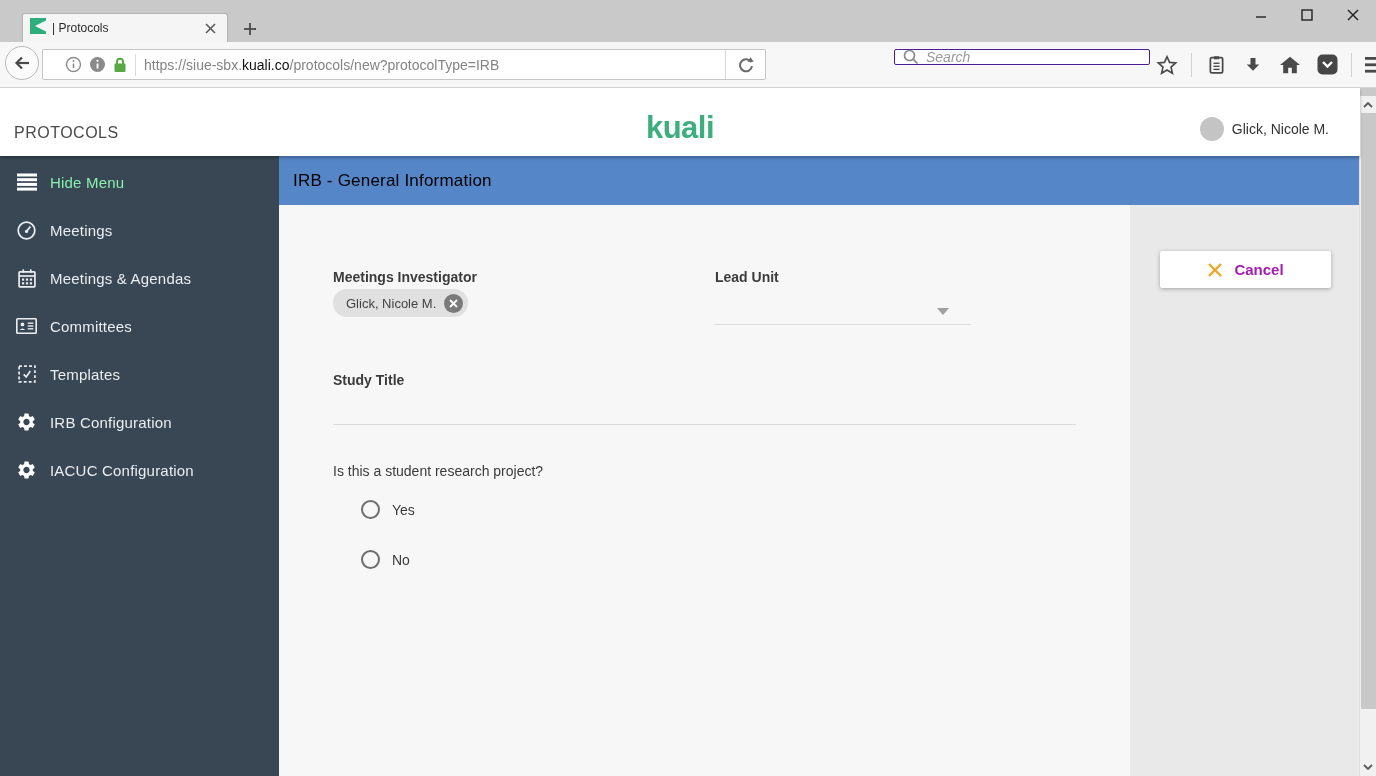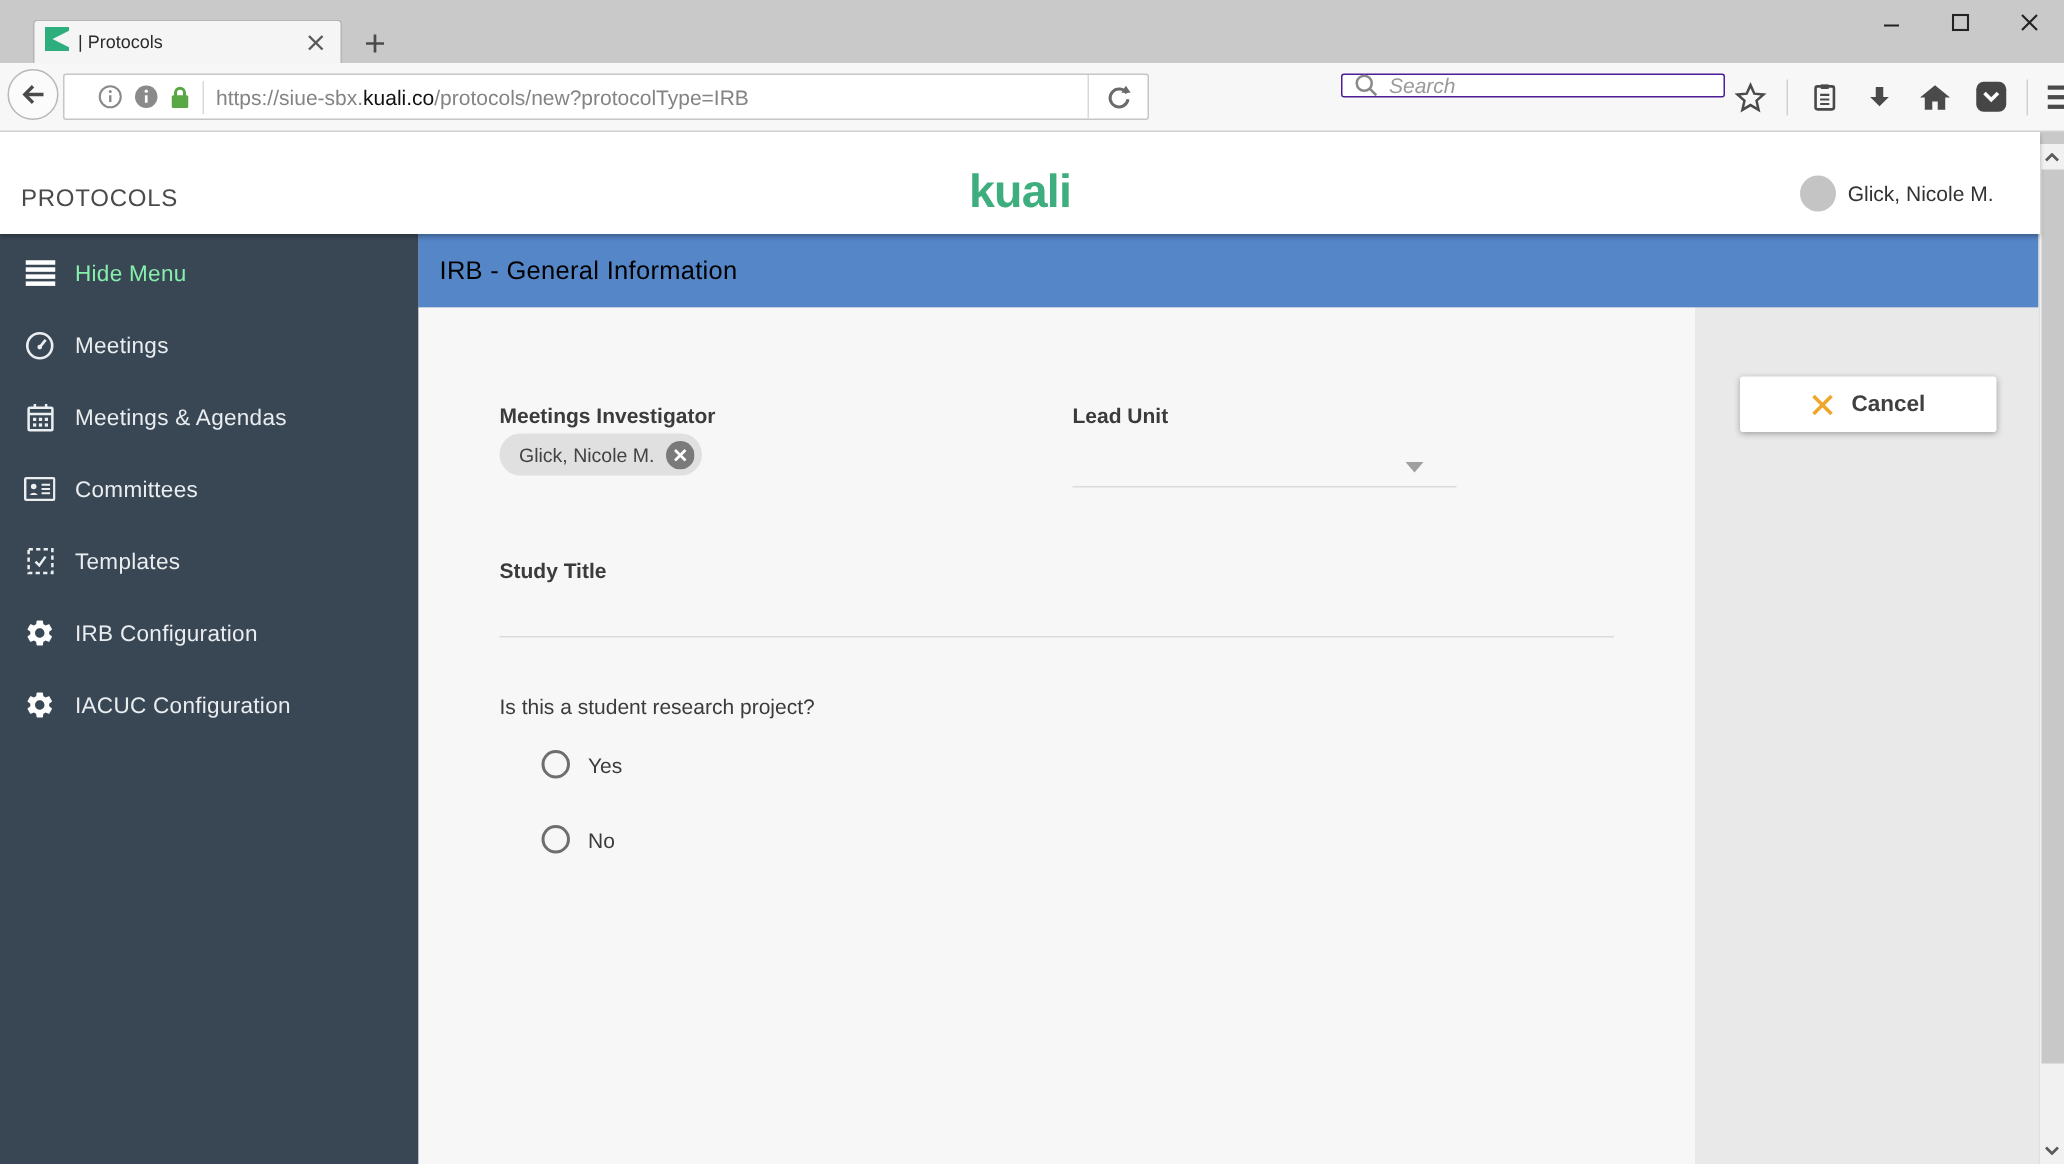--- a/index.html
+++ b/index.html
@@ -72,21 +72,21 @@
   .text-field { position:absolute; left:54px; top:190px; width:743px; height:30px; border-bottom:1px solid #DBDBDB; }
   .question { position:absolute; left:54px; top:258px; font-size:14px; color:#3B3B3B; }
   .radio-row { position:absolute; display:flex; align-items:center; }
   .radio-circle { width:19px; height:19px; border:2px solid #6E6E6E; border-radius:50%; background:transparent; }
   .radio-label { margin-left:12px; font-size:14px; color:#3B3B3B; }
 
   
   .action-panel { position:absolute; left:1130px; top:205px; width:230px; height:571px; background:#E9E9E9; }
   .action-btn { position:absolute; left:30px; width:171px; height:37px; background:#FFFFFF; border-radius:2px;
                 box-shadow:0 1px 4px rgba(0,0,0,0.3); display:flex; align-items:center; justify-content:center; gap:11px; }
-  .action-btn span.lbl { font-size:15px; font-weight:bold; color:#404040; }
+  .action-btn span.lbl { font-size:15px; font-weight:bold; color:#a21caf; }
   .btn-cancel { top:46px; }
   .btn-next { top:95px; }
 
   
   .scrollbar { position:absolute; left:1359px; top:96px; width:17px; height:680px; background:#F1F1F1; border-left:1px solid #E0E0E0; }
   .sb-arrow { position:absolute; left:0; width:16px; height:16px; display:flex; align-items:center; justify-content:center; }
   .sb-up { top:1px; } .sb-down { bottom:1px; }
   .sb-thumb { position:absolute; left:1px; top:17px; width:15px; height:596px; background:#C8C8C8; }
 </style>
 </head>

